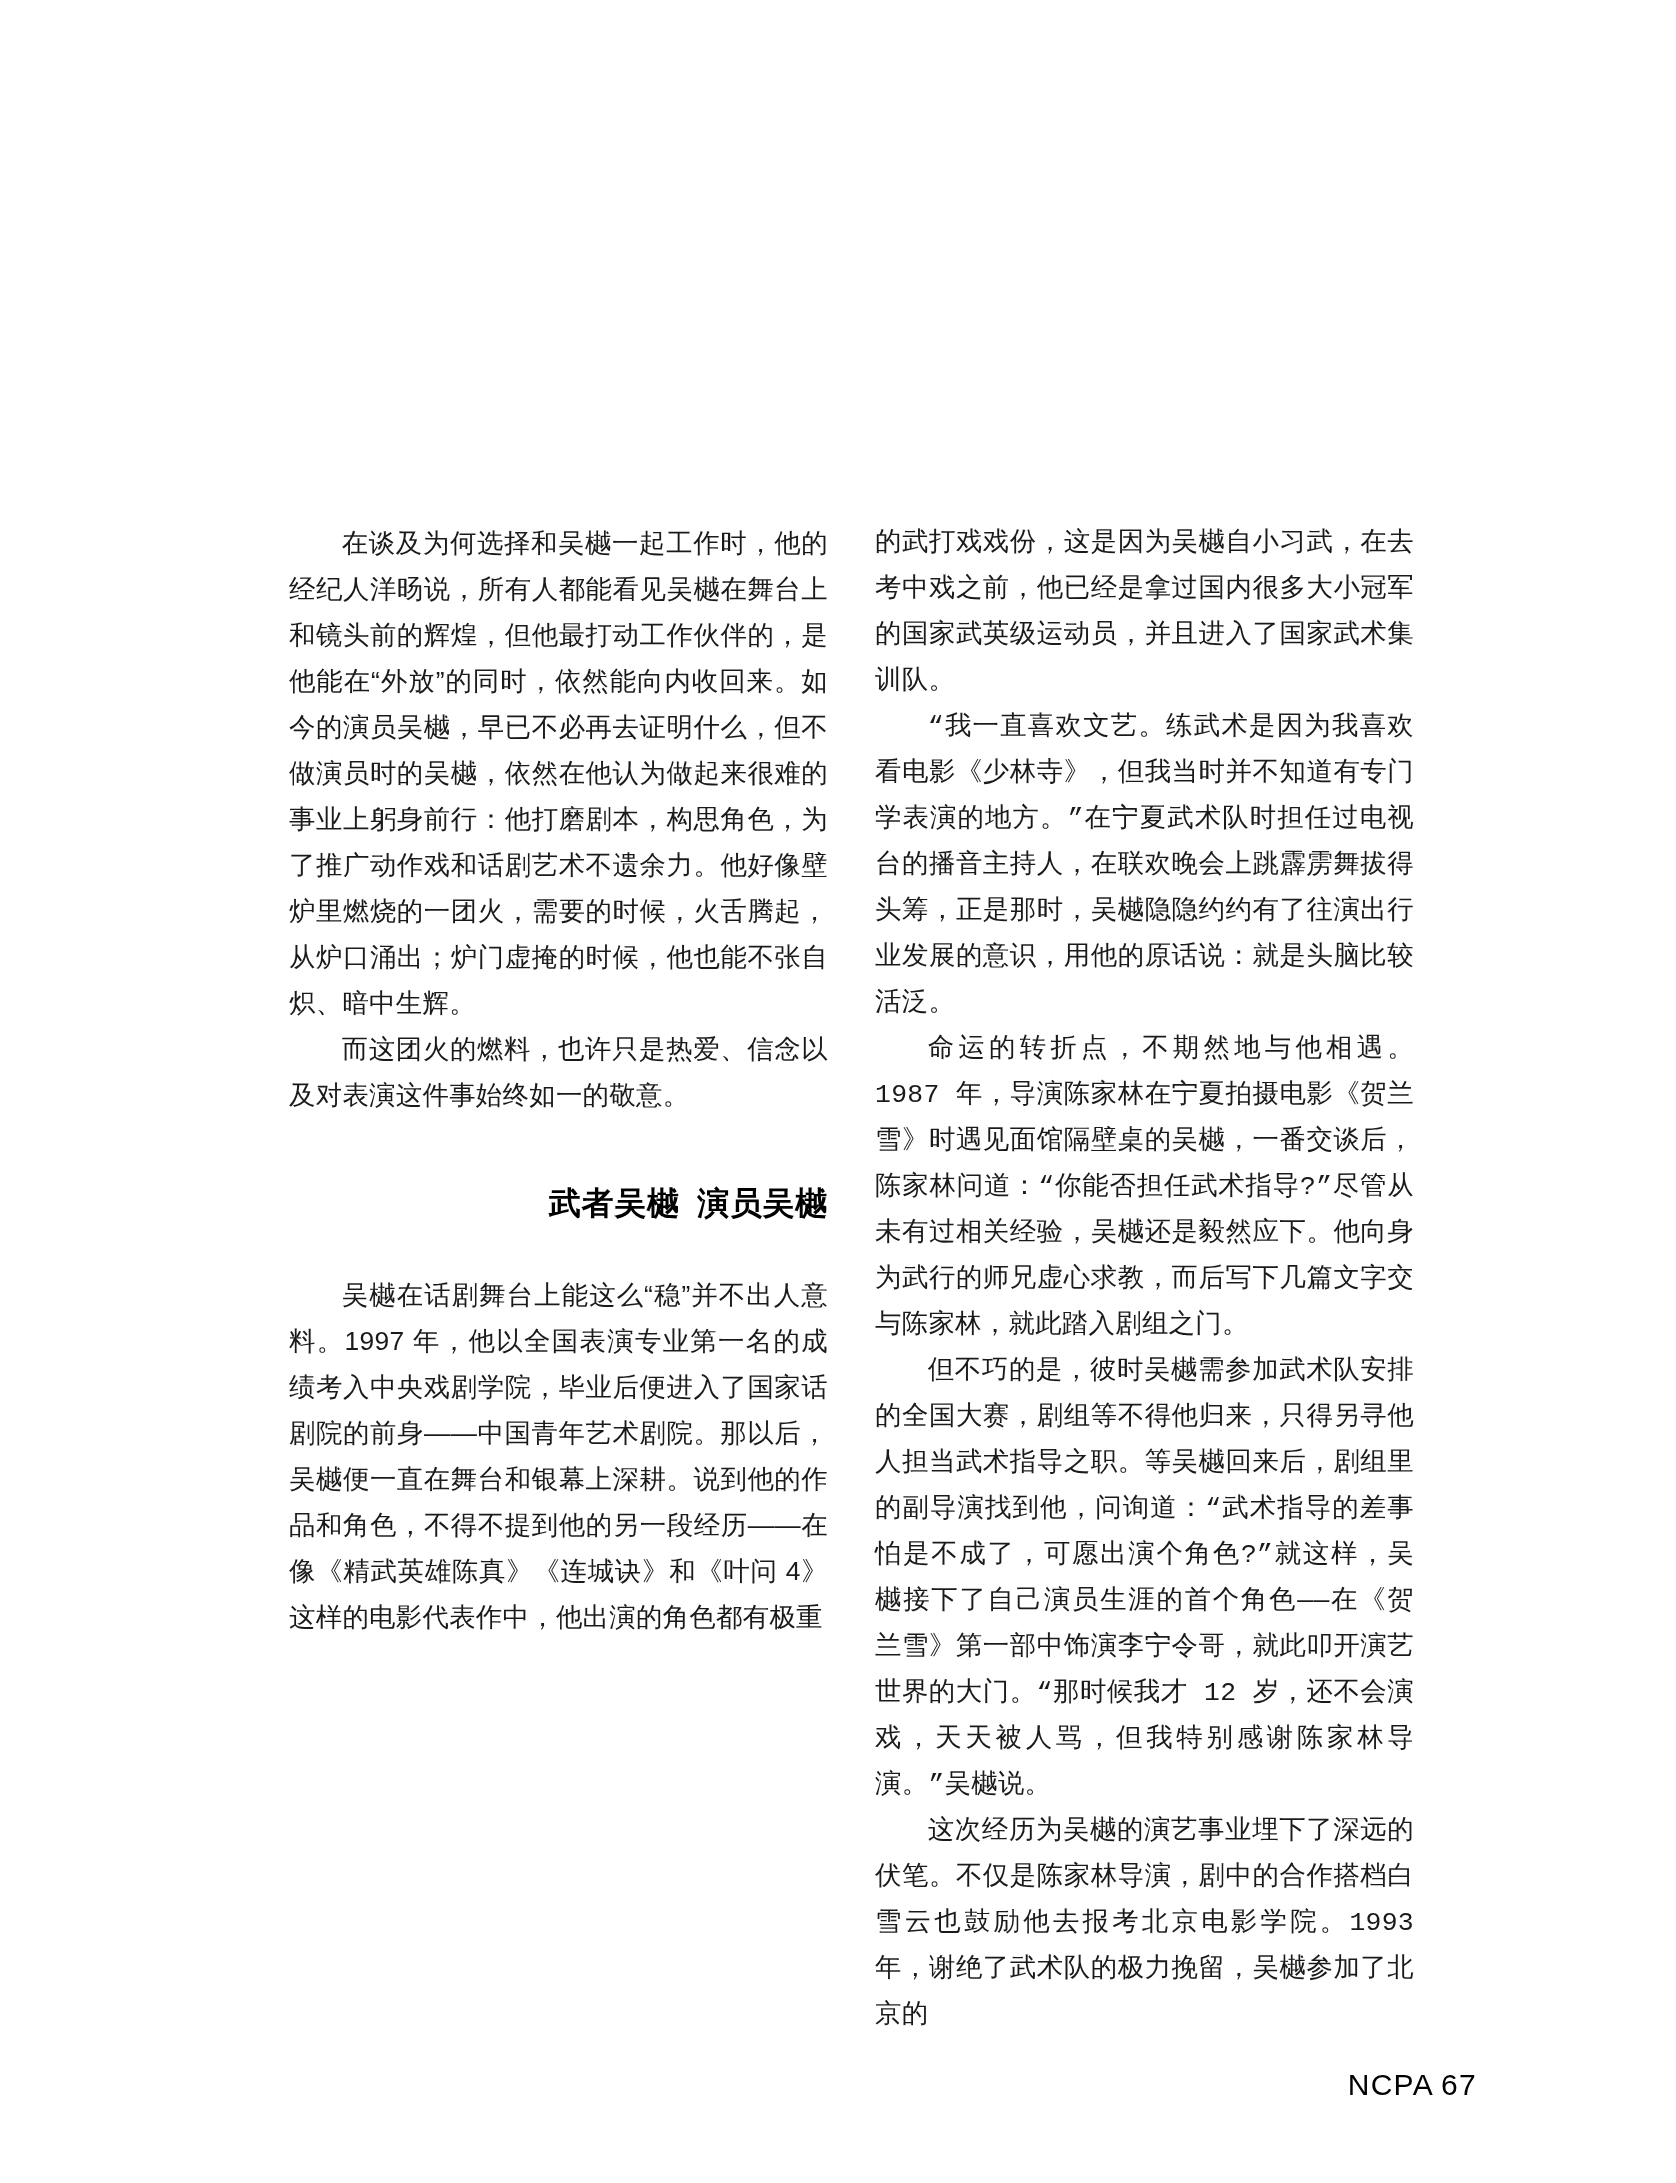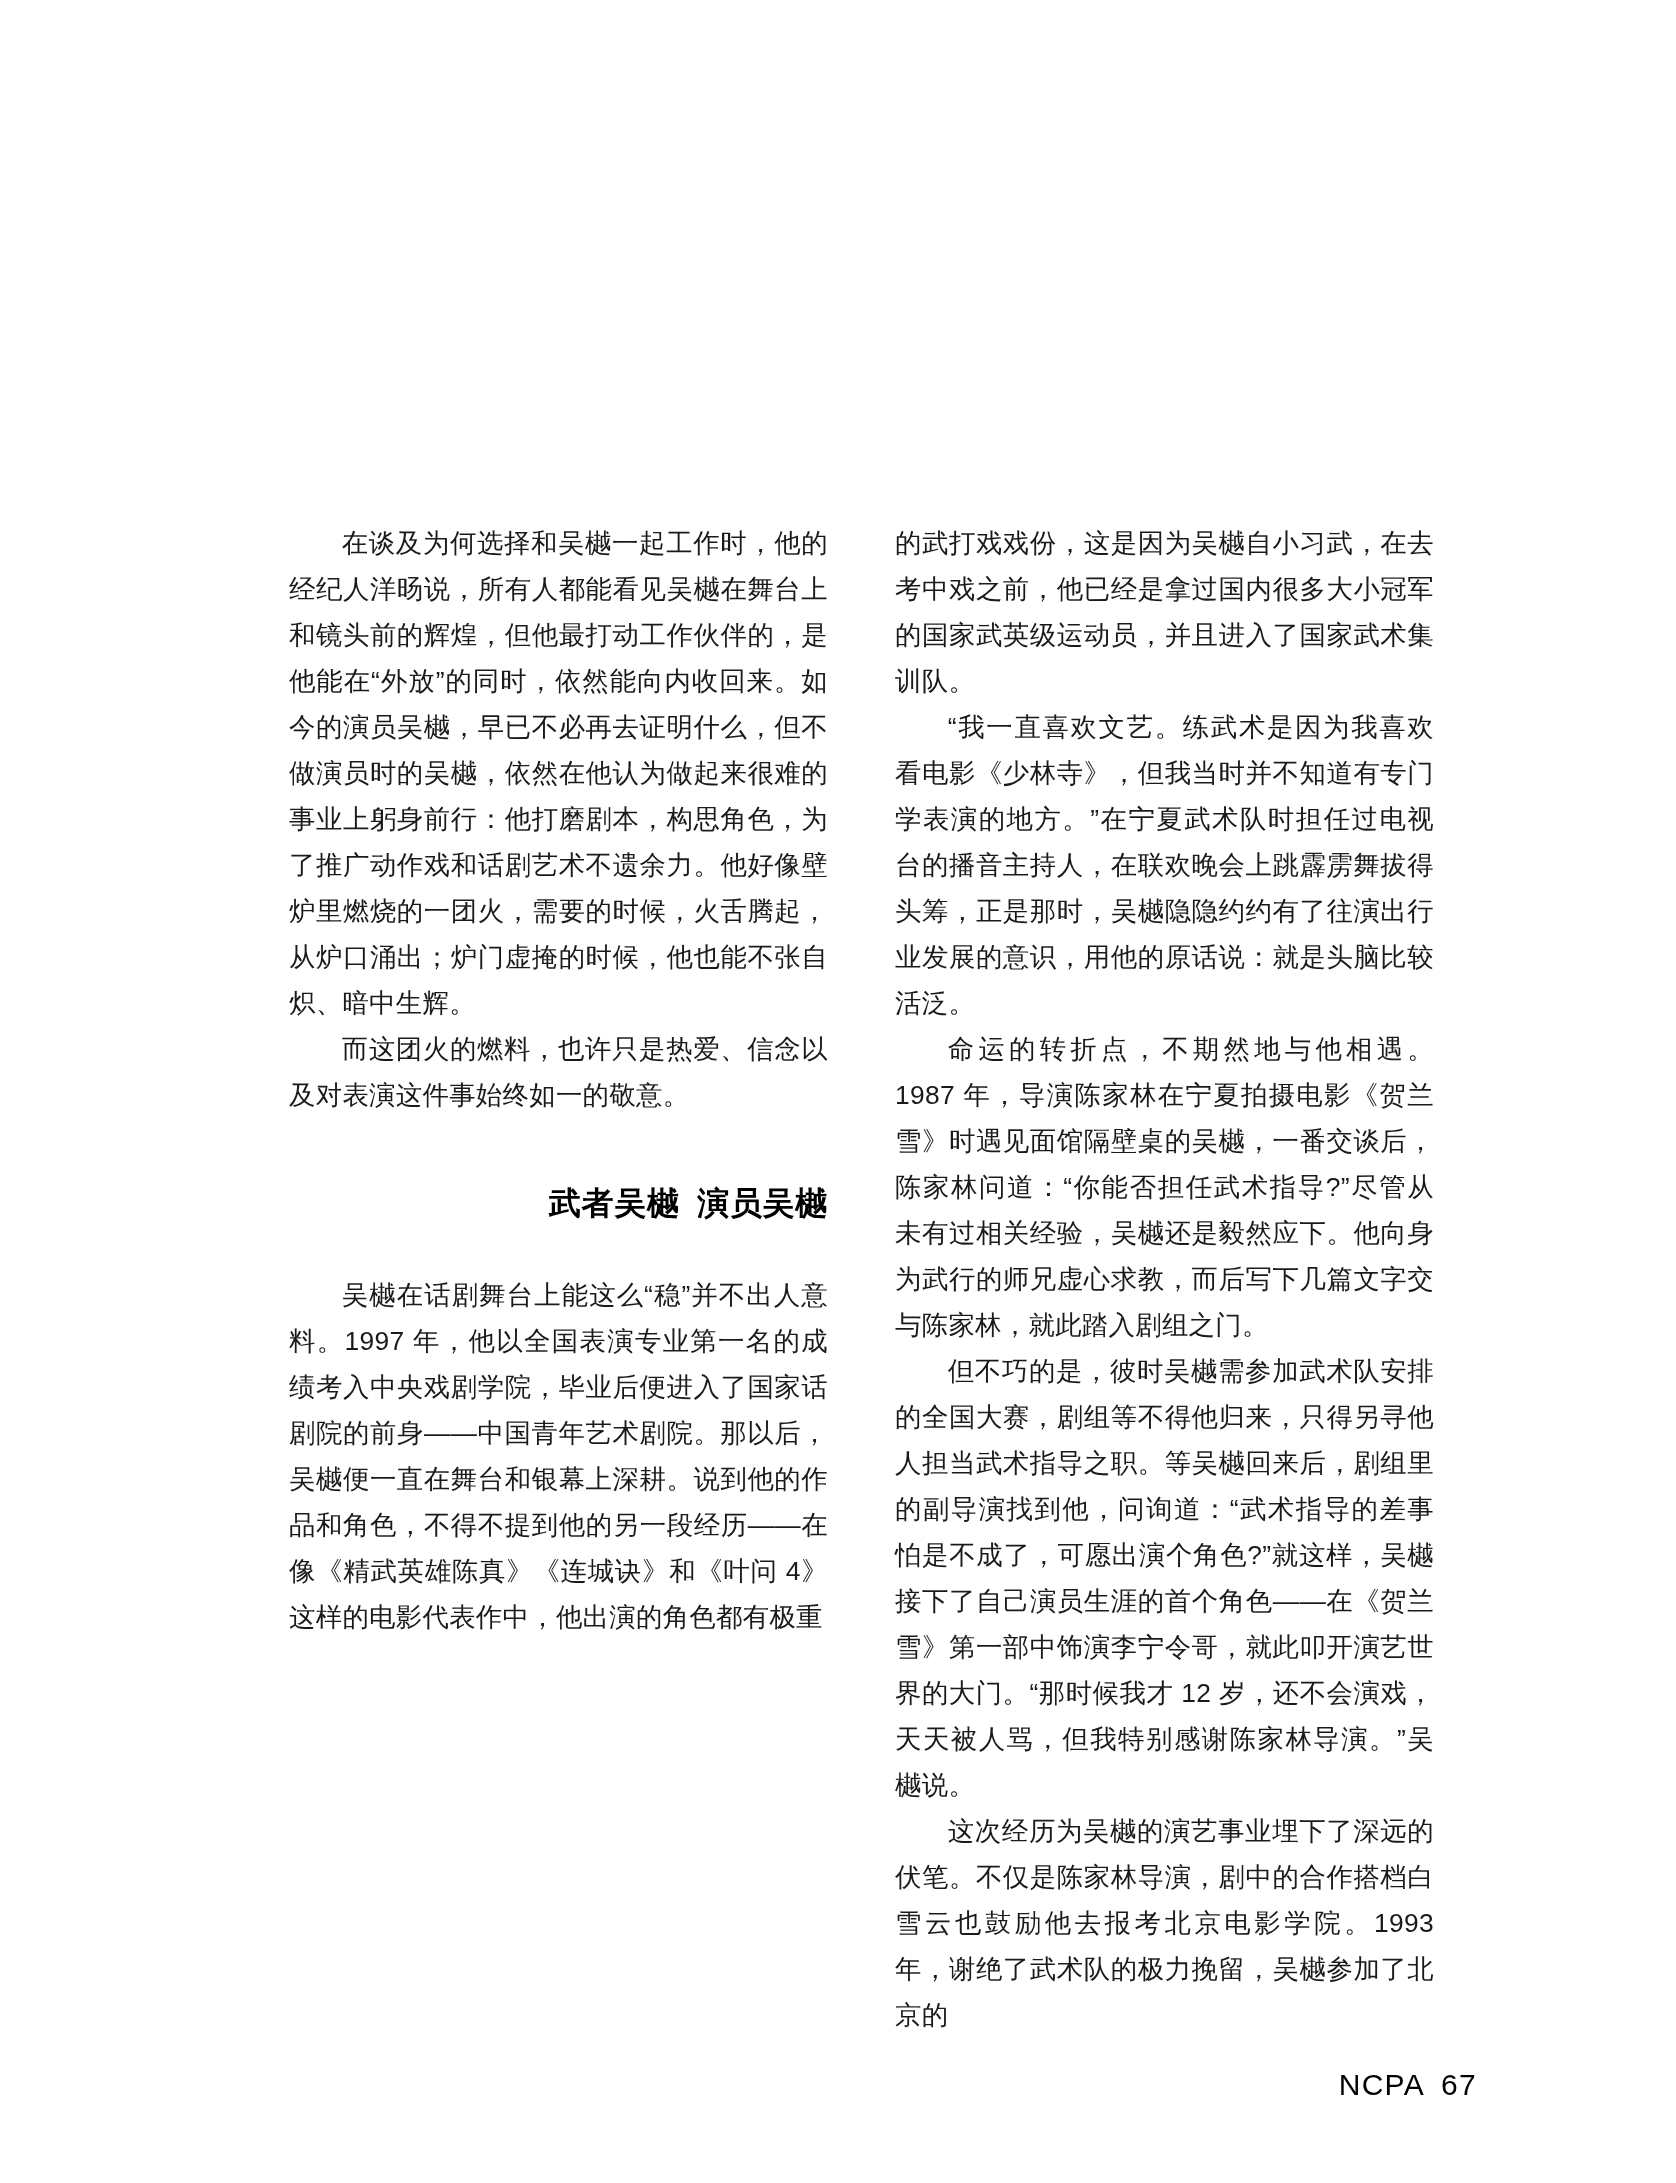--- a/index.html
+++ b/index.html
@@ -20,21 +20,21 @@
     position: absolute;
     top: 520px;
     width: 539px;
     font-size: 26.4px;
     line-height: 46px;
     letter-spacing: 0.3px;
     text-align: justify;
     font-weight: 400;
   }
   .col-left  { left: 289px; }
-  .col-right { left: 895px; }
+  .col-right { left: 875px; font-family: Liberation Mono, monospace; }
   .col p { margin: 0; }
   .indent { text-indent: 2em; }
   .section-heading {
     font-size: 32px;
     line-height: 45px;
     font-weight: 700;
     color: #000000;
     letter-spacing: 0.7px;
     word-spacing: 8px;
     text-align: right;
@@ -44,21 +44,21 @@
   .footer {
     position: absolute;
     top: 2068px;
     right: 120px;
     font-size: 30px;
     line-height: 33px;
     color: #000000;
     letter-spacing: 1.3px;
     white-space: nowrap;
   }
-  .footer .page-num { margin-left: 16px; }
+  .footer .page-num { margin-left: 7px; }
 </style>
 </head>
 <body>
 
 <div class="page">
 
   <div class="col col-left">
     <p class="indent">在谈及为何选择和吴樾一起工作时，他的经纪人洋旸说，所有人都能看见吴樾在舞台上和镜头前的辉煌，但他最打动工作伙伴的，是他能在“外放”的同时，依然能向内收回来。如今的演员吴樾，早已不必再去证明什么，但不做演员时的吴樾，依然在他认为做起来很难的事业上躬身前行：他打磨剧本，构思角色，为了推广动作戏和话剧艺术不遗余力。他好像壁炉里燃烧的一团火，需要的时候，火舌腾起，从炉口涌出；炉门虚掩的时候，他也能不张自炽、暗中生辉。</p>
     <p class="indent">而这团火的燃料，也许只是热爱、信念以及对表演这件事始终如一的敬意。</p>
     <h2 class="section-heading">武者吴樾 演员吴樾</h2>

